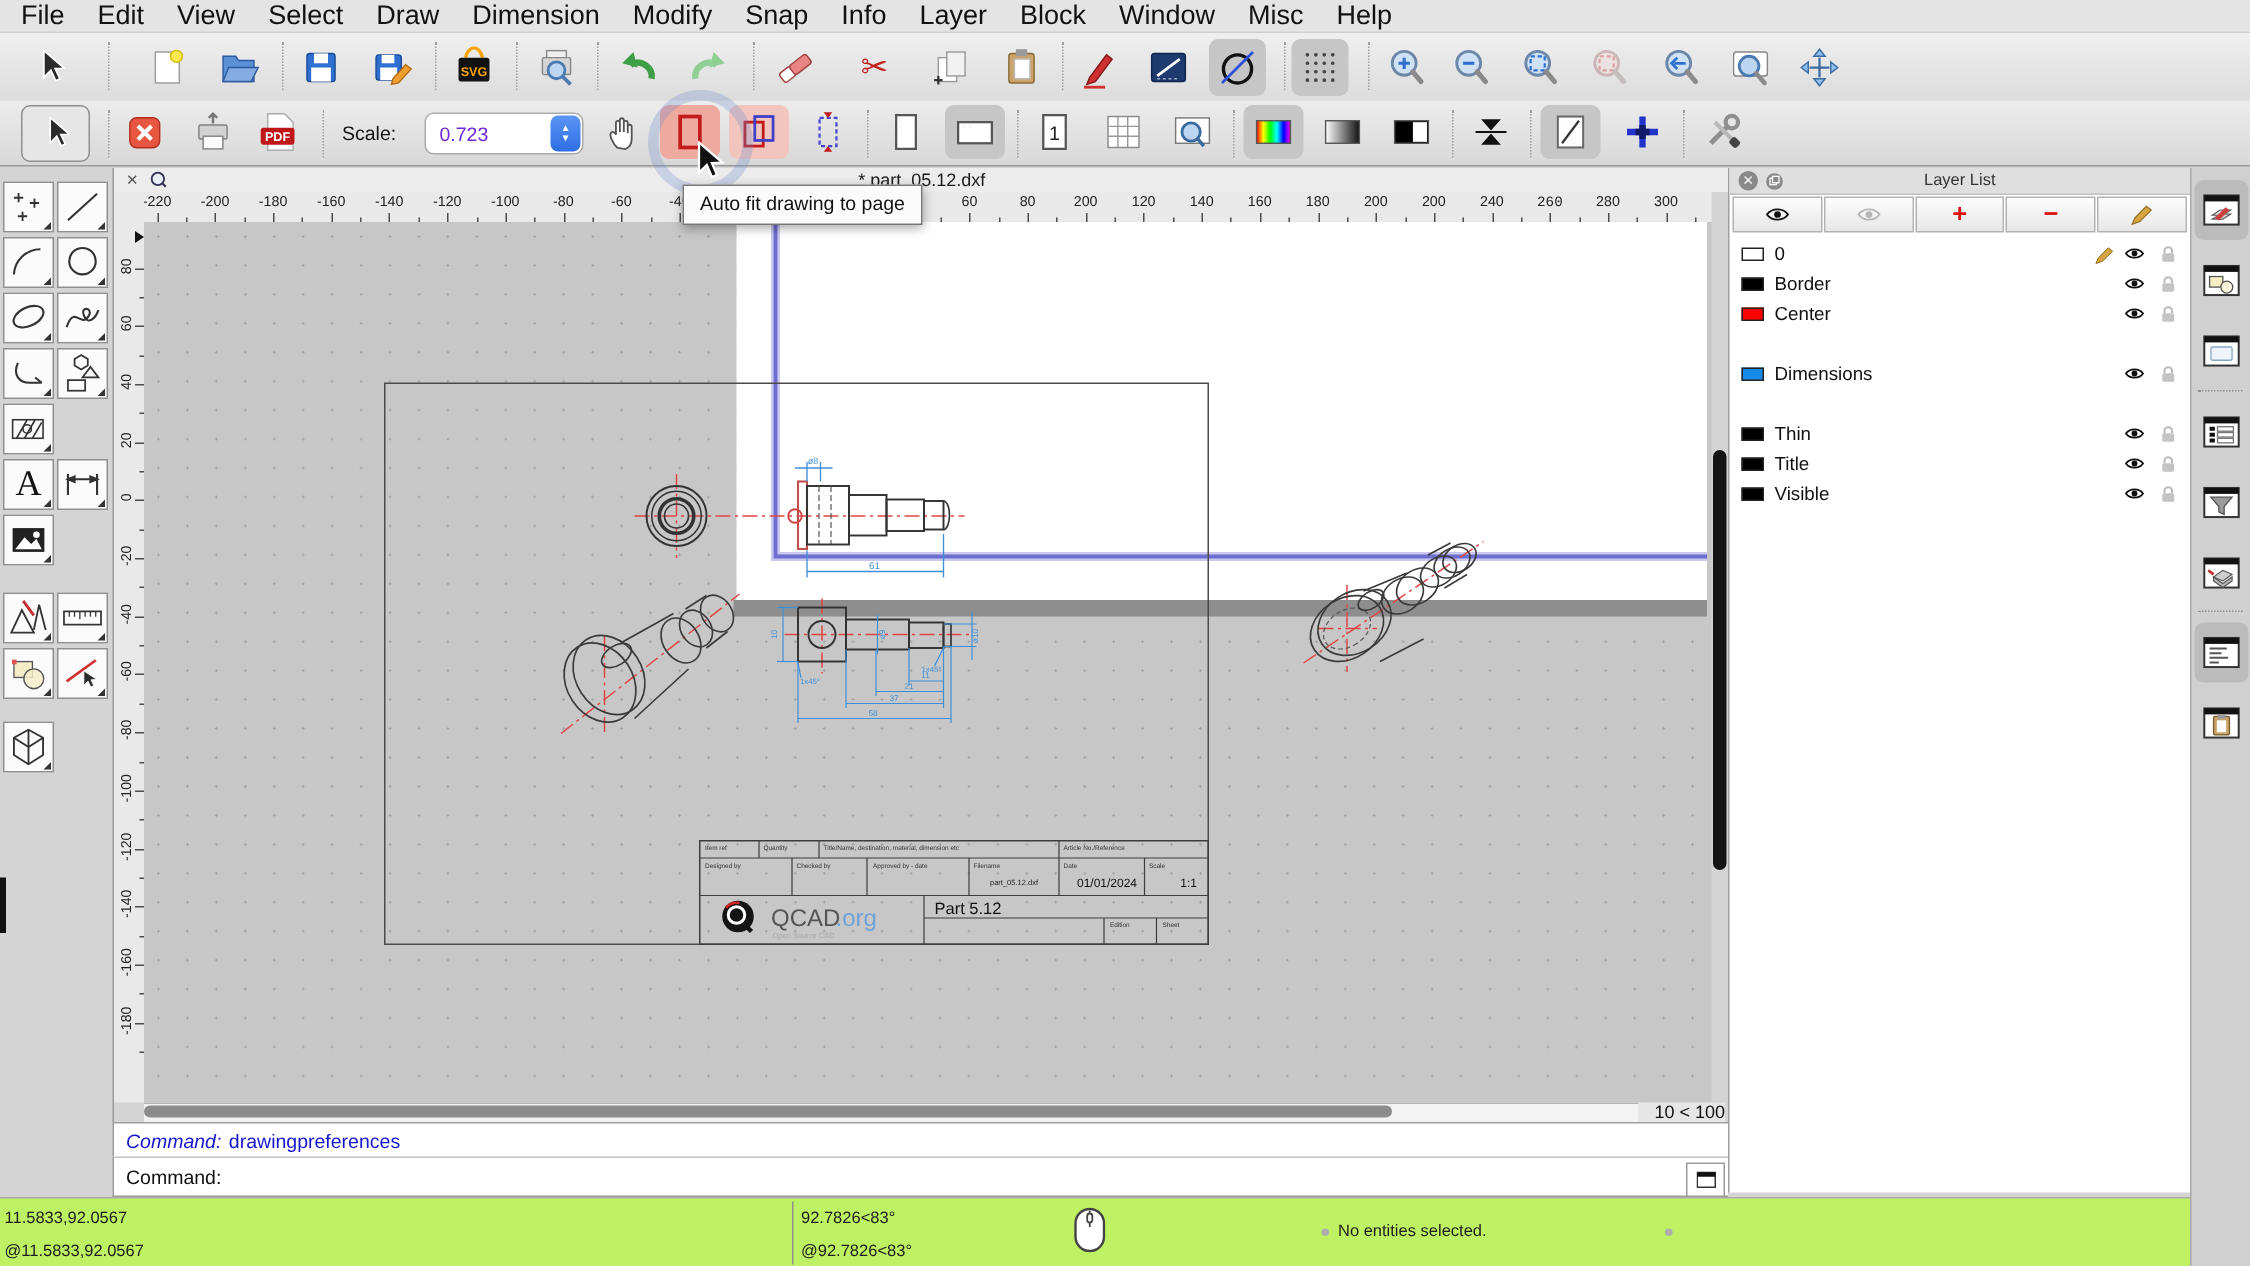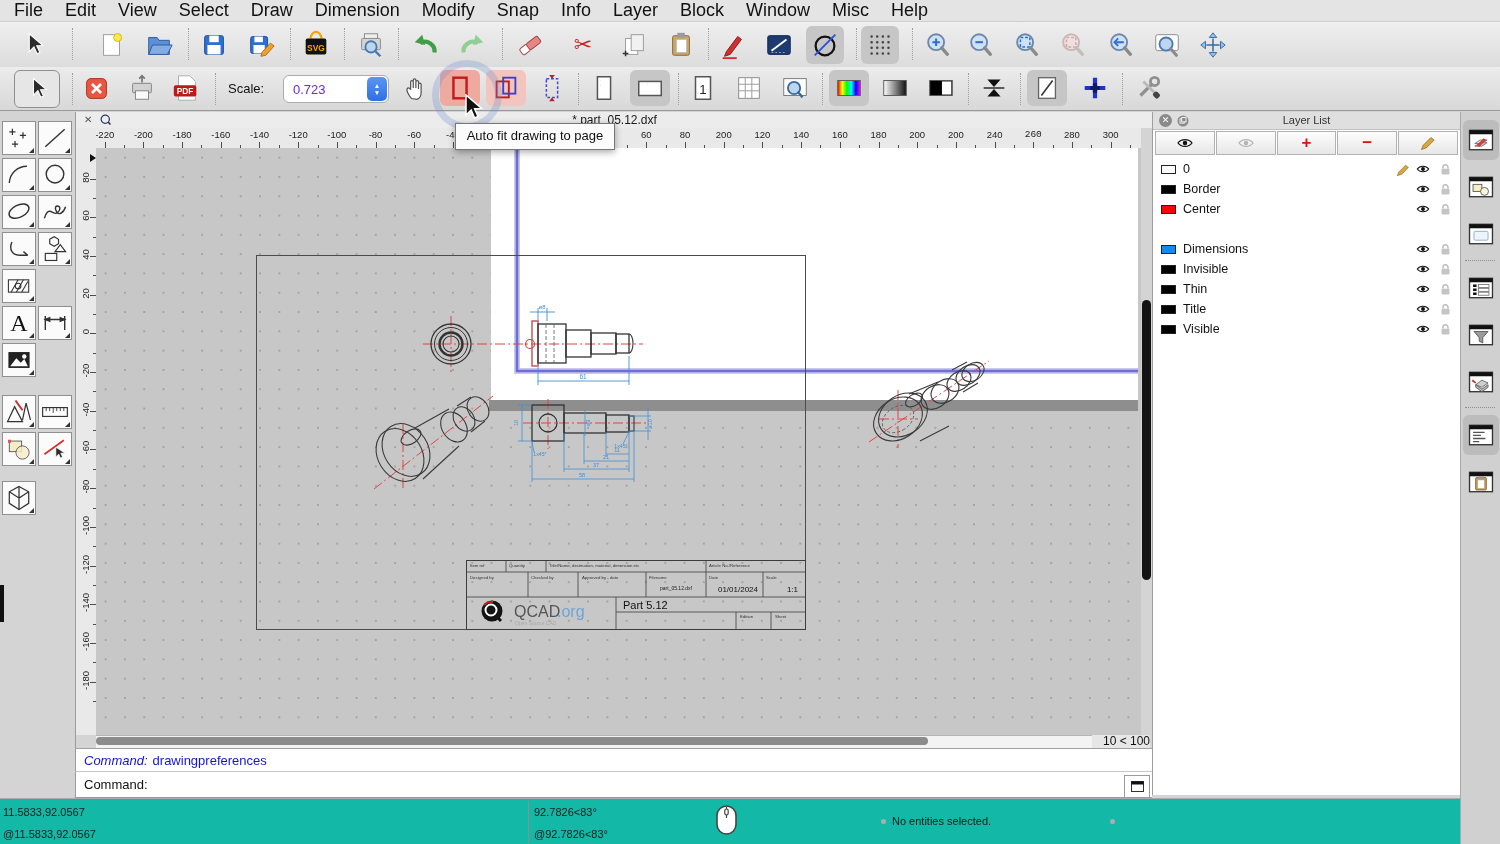--- a/index.html
+++ b/index.html
@@ -60,21 +60,21 @@
       border-left:1px solid #9a9a9a;box-sizing:border-box;display:flex;align-items:center;padding-left:8px;}
   #cmd-history span{font-size:13px;color:#1414cc;}
   #cmd-history .it{font-style:italic;margin-right:5px;}
   #cmd-input-row{left:75px;top:771px;width:1077px;height:27px;background:#fff;border-top:1px solid #c6c6c6;
       border-left:1px solid #9a9a9a;border-bottom:1px solid #9a9a9a;box-sizing:border-box;
       display:flex;align-items:center;padding-left:8px;}
   #cmd-input-row .prompt{font-size:13px;color:#111;margin-right:6px;}
   #cmd-input{flex:1;border:none;outline:none;font-size:13px;font-family:"Liberation Sans",sans-serif;height:20px;}
   #cmd-detach{position:absolute;right:2px;top:3px;width:24px;height:21px;background:#fff;border:1px solid #9a9a9a;
       display:flex;align-items:center;justify-content:center;}
-  #statusbar{left:0;top:798px;width:1500px;height:46px;background:#14b8a6;border-top:1px solid #ababab;font-size:11px;color:#1c1c1c;}
+  #statusbar{left:0;top:798px;width:1500px;height:46px;background:#bef264;border-top:1px solid #ababab;font-size:11px;color:#1c1c1c;}
   .sdot{position:absolute;width:5px;height:5px;border-radius:50%;background:#adadad;}
   #status-div{position:absolute;left:528px;top:2px;height:42px;border-left:1px solid #8f8f8f;}
   
   #layer-panel{left:1152px;top:112px;width:308px;height:683px;background:#fff;border-left:1px solid #9e9e9e;box-sizing:border-box;}
   #lp-header{position:absolute;left:0;top:0;width:100%;height:17px;background:#dfdfdf;border-bottom:1px solid #c0c0c0;}
   #lp-title{position:absolute;width:100%;text-align:center;top:2px;font-size:11px;color:#333;}
   .lp-circle{position:absolute;top:2px;width:13px;height:13px;border-radius:50%;background:#8a8a8a;color:#fff;
       font-size:9px;line-height:13px;text-align:center;}
   #lp-toolbar{position:absolute;left:2px;top:19px;width:303px;height:24px;display:flex;gap:1px;}
   .lp-btn{flex:1;background:linear-gradient(#fdfdfd,#e7e7e7);border:1px solid #b2b2b2;display:flex;align-items:center;justify-content:center;font-weight:bold;}
@@ -953,32 +953,20 @@
       <span class="lname">Dimensions</span>
       <svg class="row-eye" width="16" height="12" viewBox="0 0 28 20">
           <path d="M4 10c4.5-6.5 15.5-6.5 20 0-4.5 6.5-15.5 6.5-20 0z" fill="none" stroke="#111" stroke-width="2"></path>
           <circle cx="14" cy="10" r="3.4" fill="#111"></circle>
         </svg>
       <svg class="row-lock" width="13" height="13" viewBox="0 0 18 18">
           <path d="M5.5 8V6a3.5 3.5 0 0 1 7 0v2" stroke="#bdbdbd" stroke-width="2" fill="none"></path>
           <rect x="3.5" y="8" width="11" height="8" rx="1.5" fill="#c4c4c4"></rect>
         </svg>
     </div>
-    <div class="layer-row" style="top: 148px;">
-      <span class="swatch" style="background: rgb(0, 0, 0);"></span>
-      <span class="lname">Invisible</span>
-      <svg class="row-eye" width="16" height="12" viewBox="0 0 28 20">
-          <path d="M4 10c4.5-6.5 15.5-6.5 20 0-4.5 6.5-15.5 6.5-20 0z" fill="none" stroke="#111" stroke-width="2"></path>
-          <circle cx="14" cy="10" r="3.4" fill="#111"></circle>
-        </svg>
-      <svg class="row-lock" width="13" height="13" viewBox="0 0 18 18">
-          <path d="M5.5 8V6a3.5 3.5 0 0 1 7 0v2" stroke="#bdbdbd" stroke-width="2" fill="none"></path>
-          <rect x="3.5" y="8" width="11" height="8" rx="1.5" fill="#c4c4c4"></rect>
-        </svg>
-    </div>
     <div class="layer-row" style="top: 168px;">
       <span class="swatch" style="background: rgb(0, 0, 0);"></span>
       <span class="lname">Thin</span>
       <svg class="row-eye" width="16" height="12" viewBox="0 0 28 20">
           <path d="M4 10c4.5-6.5 15.5-6.5 20 0-4.5 6.5-15.5 6.5-20 0z" fill="none" stroke="#111" stroke-width="2"></path>
           <circle cx="14" cy="10" r="3.4" fill="#111"></circle>
         </svg>
       <svg class="row-lock" width="13" height="13" viewBox="0 0 18 18">
           <path d="M5.5 8V6a3.5 3.5 0 0 1 7 0v2" stroke="#bdbdbd" stroke-width="2" fill="none"></path>
           <rect x="3.5" y="8" width="11" height="8" rx="1.5" fill="#c4c4c4"></rect>

